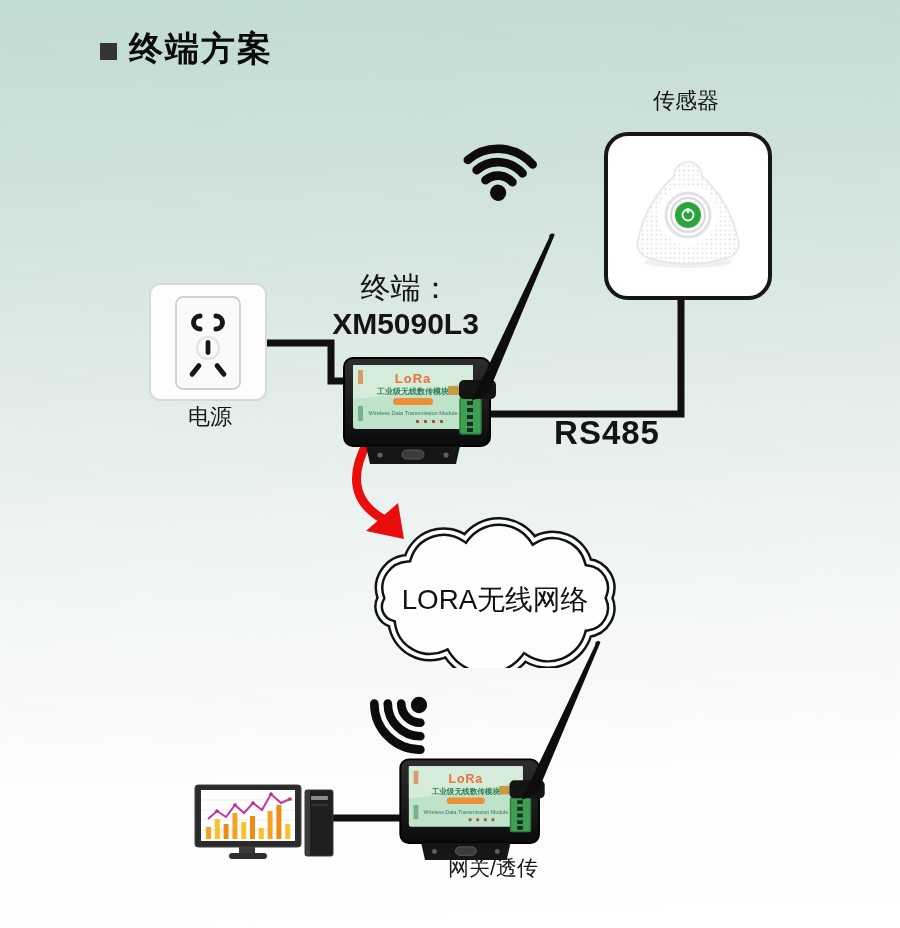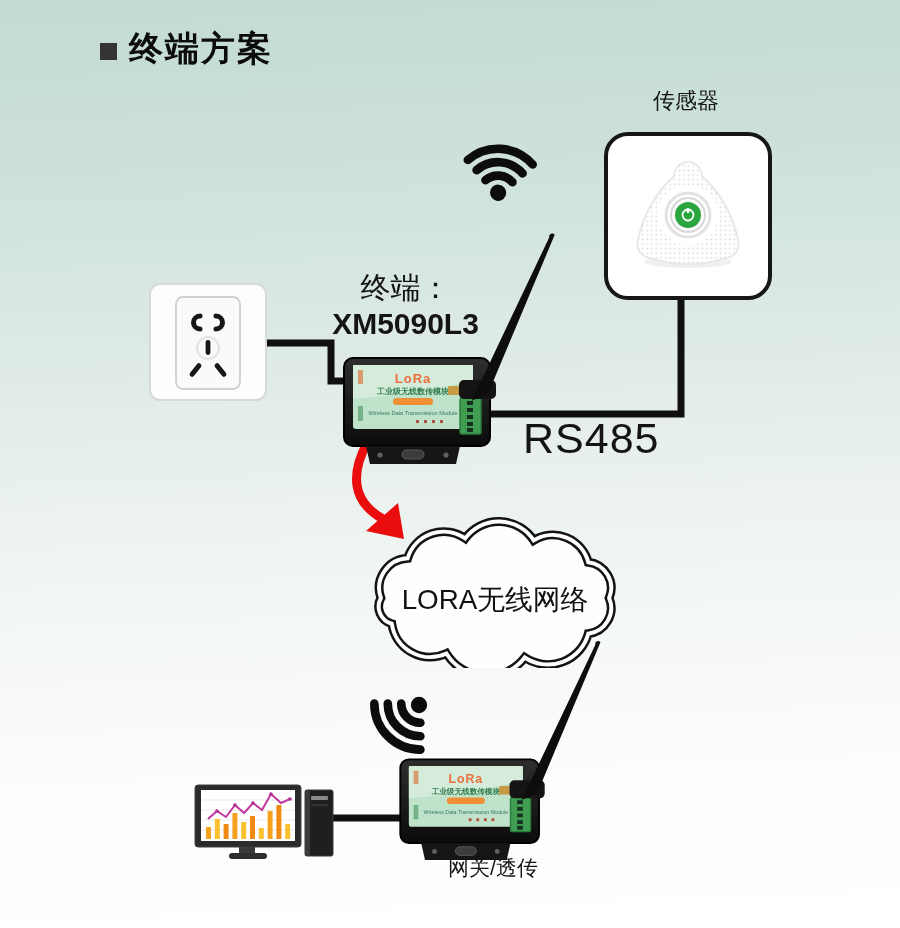--- a/index.html
+++ b/index.html
@@ -11,21 +11,21 @@
   .abs{position:absolute;}
   .lbl{font-size:22px;color:#151515;text-align:center;line-height:1.15;}
   .title-row{display:flex;align-items:center;gap:12px;}
   .title-square{width:17px;height:17px;background:#343434;margin-top:4px;}
   .title-text{font-size:34px;font-weight:bold;color:#0c0c0c;letter-spacing:2px;}
   .sensor-box{
     width:168px;height:168px;background:#ffffff;border:4px solid #161616;border-radius:24px;
     box-sizing:border-box;
   }
   .terminal-label{font-size:30px;text-align:center;line-height:36px;}
-  .rs485-label{font-size:43px;font-weight:400;text-align:center;letter-spacing:1px;}
+  .rs485-label{font-size:33px;font-weight:700;text-align:center;letter-spacing:1px;margin-left:24px;}
   svg{display:block;}
   .cloud-text{font-size:28px;fill:#111;}
   .dev-brand{font-size:13px;font-weight:bold;fill:#ee6f3e;letter-spacing:1px;}
   .dev-cn{font-size:8px;font-weight:bold;fill:#2f7a4e;}
   .dev-en{font-size:5.6px;fill:#35795e;}
 </style>
 </head>
 <body>
 
 <div class="stage">
@@ -81,20 +81,21 @@
   <svg class="abs" style="left:148px;top:282px;" width="120" height="122" viewBox="0 0 120 122">
     <rect x="2" y="2" width="116" height="116" rx="10" fill="#fdfdfd" stroke="#d5dad6" stroke-width="2"></rect>
     <rect x="28" y="15" width="64" height="92" rx="7" fill="#fafafa" stroke="#d0d0d0" stroke-width="1.8"></rect>
     <path d="M 52,34 A 6.5 6.5 0 1 0 52,47" fill="none" stroke="#171717" stroke-width="5" stroke-linecap="round"></path>
     <path d="M 68,34 A 6.5 6.5 0 1 1 68,47" fill="none" stroke="#171717" stroke-width="5" stroke-linecap="round"></path>
     <circle cx="60" cy="66" r="11" fill="none" stroke="#e3e3e3" stroke-width="2"></circle>
     <rect x="57.6" y="58" width="4.8" height="15" rx="2.4" fill="#171717"></rect>
     <rect x="45" y="80" width="5" height="16" rx="2.5" fill="#171717" transform="rotate(38 47.5 88)"></rect>
     <rect x="70" y="80" width="5" height="16" rx="2.5" fill="#171717" transform="rotate(-38 72.5 88)"></rect>
   </svg>
+  <div class="abs lbl" style="left:150px;top:404px;width:120px;">电源</div>
 
   <div class="abs terminal-label" style="left:318px;top:270px;width:175px;">
     <span style="display:block;">终端：</span>
     <span style="display:block;font-weight:bold;">XM5090L3</span>
   </div>
 
   <svg class="abs" style="left:330px;top:222px;" width="240" height="248" viewBox="0 0 240 248">
     <defs>
       <linearGradient id="caseGrad" x1="0" y1="0" x2="0" y2="1">
         <stop offset="0" stop-color="#2e2e2e"></stop>

